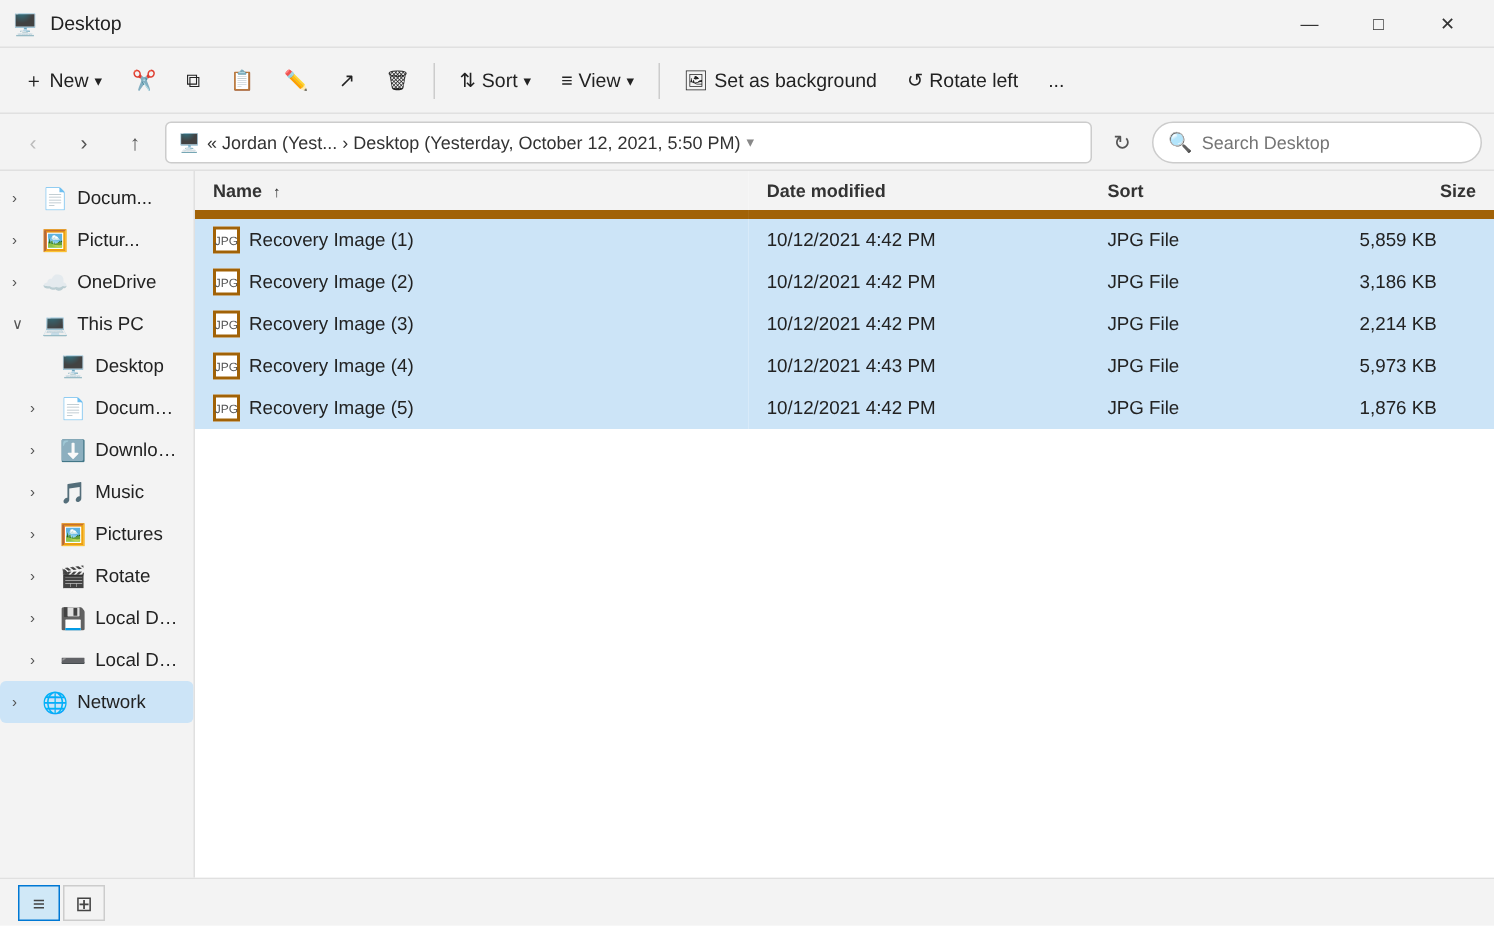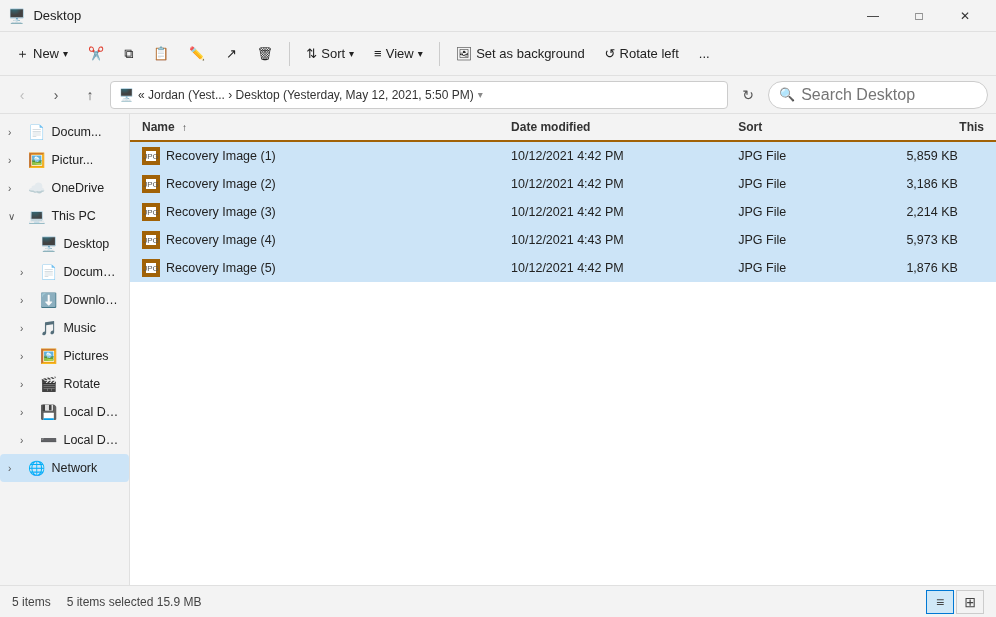--- a/index.html
+++ b/index.html
@@ -66,21 +66,21 @@
       width: 28px; height: 28px; border: none; background: transparent;
       border-radius: 4px; cursor: pointer; display: flex; align-items: center; justify-content: center;
       font-size: 14px; color: #555;
     }
     .search-bar {
       width: 220px; height: 28px; border: 1px solid #ccc; border-radius: 14px;
       display: flex; align-items: center; padding: 0 10px; gap: 6px;
       background: white;
     }
     .search-bar input {
-      border: none; outline: none; font-size: 16px; color: #555; width: 100%; background: transparent;
+      border: none; outline: none; font-size: 12px; color: #555; width: 100%; background: transparent;
     }
 
     
     .main-layout {
       display: flex;
       height: calc(617px - 32px - 44px - 38px - 32px);
     }
 
     
     .sidebar {
@@ -105,38 +105,38 @@
 
     
     .file-area {
       flex: 1;
       background: white;
       overflow-y: auto;
     }
     .file-table { width: 100%; border-collapse: collapse; }
     .file-table thead tr {
       background: #f3f3f3;
-      border-bottom: 2px solid #a16207;
+      border-bottom: 6px solid #a16207;
     }
     .file-table th {
       text-align: left; padding: 6px 12px;
       font-weight: 600; font-size: 12px; color: #333;
       cursor: pointer; user-select: none;
     }
     .col-name { width: 260px; }
     .col-date { width: 160px; }
     .col-type { width: 100px; }
     .col-size { width: 90px; text-align: right; }
     .file-table td { padding: 5px 12px; font-size: 12.5px; color: #222; }
     .file-table td.size-col { text-align: center; }
     .file-table tr.file-row { cursor: pointer; }
     .file-table tr.file-row.selected { background: #cce4f7; }
     .file-icon { display: inline-flex; align-items: center; gap: 6px; }
     .jpg-icon {
-      width: 18px; height: 18px; border: 4px solid #a16207;
+      width: 18px; height: 18px; border: 2px solid #a16207;
       background: white; position: relative; display: inline-flex;
       align-items: center; justify-content: center; font-size: 8px; color: #555;
       flex-shrink: 0;
     }
     .sort-arrow { font-size: 10px; margin-left: 4px; }
 
     
     .status-bar {
       height: 32px;
       background: #f3f3f3;
@@ -219,21 +219,21 @@
     <span>...</span>
   </button>
 </div>
 
 <div class="address-bar">
   <button class="nav-btn disabled">‹</button>
   <button class="nav-btn">›</button>
   <button class="nav-btn">↑</button>
   <div class="breadcrumb-bar">
     <span>🖥️</span>
-    <span> « Jordan (Yest...  ›  Desktop (Yesterday, May 12, 2021, 5:50 PM)</span>
+    <span> « Jordan (Yest...  ›  Desktop (Yesterday, October 12, 2021, 5:50 PM)</span>
     <span style="font-size:10px; color:#888;">▾</span>
   </div>
   <button class="refresh-btn">↻</button>
   <div class="search-bar">
     <span style="color:#888; font-size:13px;">🔍</span>
     <input type="text" placeholder="Search Desktop" style="">
   </div>
 </div>
 
 <div class="main-layout">
@@ -315,21 +315,21 @@
             <span>Name</span>
             <span class="sort-arrow">↑</span>
           </th>
           <th class="col-date">
             <span>Date modified</span>
           </th>
           <th class="col-type">
             <span>Sort</span>
           </th>
           <th class="col-size" style="text-align:right;">
-            <span>This</span>
+            <span>Size</span>
           </th>
         </tr>
       </thead>
       <tbody id="file-tbody">
 
       <tr class="file-row selected">
     <td>
       <span class="file-icon">
         <span class="jpg-icon">JPG</span>
         <span>Recovery Image (1)</span>
@@ -382,24 +382,20 @@
     <td>10/12/2021 4:42 PM</td>
     <td>JPG File</td>
     <td class="size-col">1,876 KB</td>
   </tr>
         </tbody>
     </table>
   </div>
 </div>
 
 <div class="status-bar">
-  <div class="status-left">
-    <span>5 items</span>
-    <span>5 items selected  15.9 MB</span>
-  </div>
   <div class="view-btns">
     <button class="view-btn active" title="Details">
       <span>≡</span>
     </button>
     <button class="view-btn" title="Tiles">
       <span>⊞</span>
     </button>
   </div>
 </div>
 

